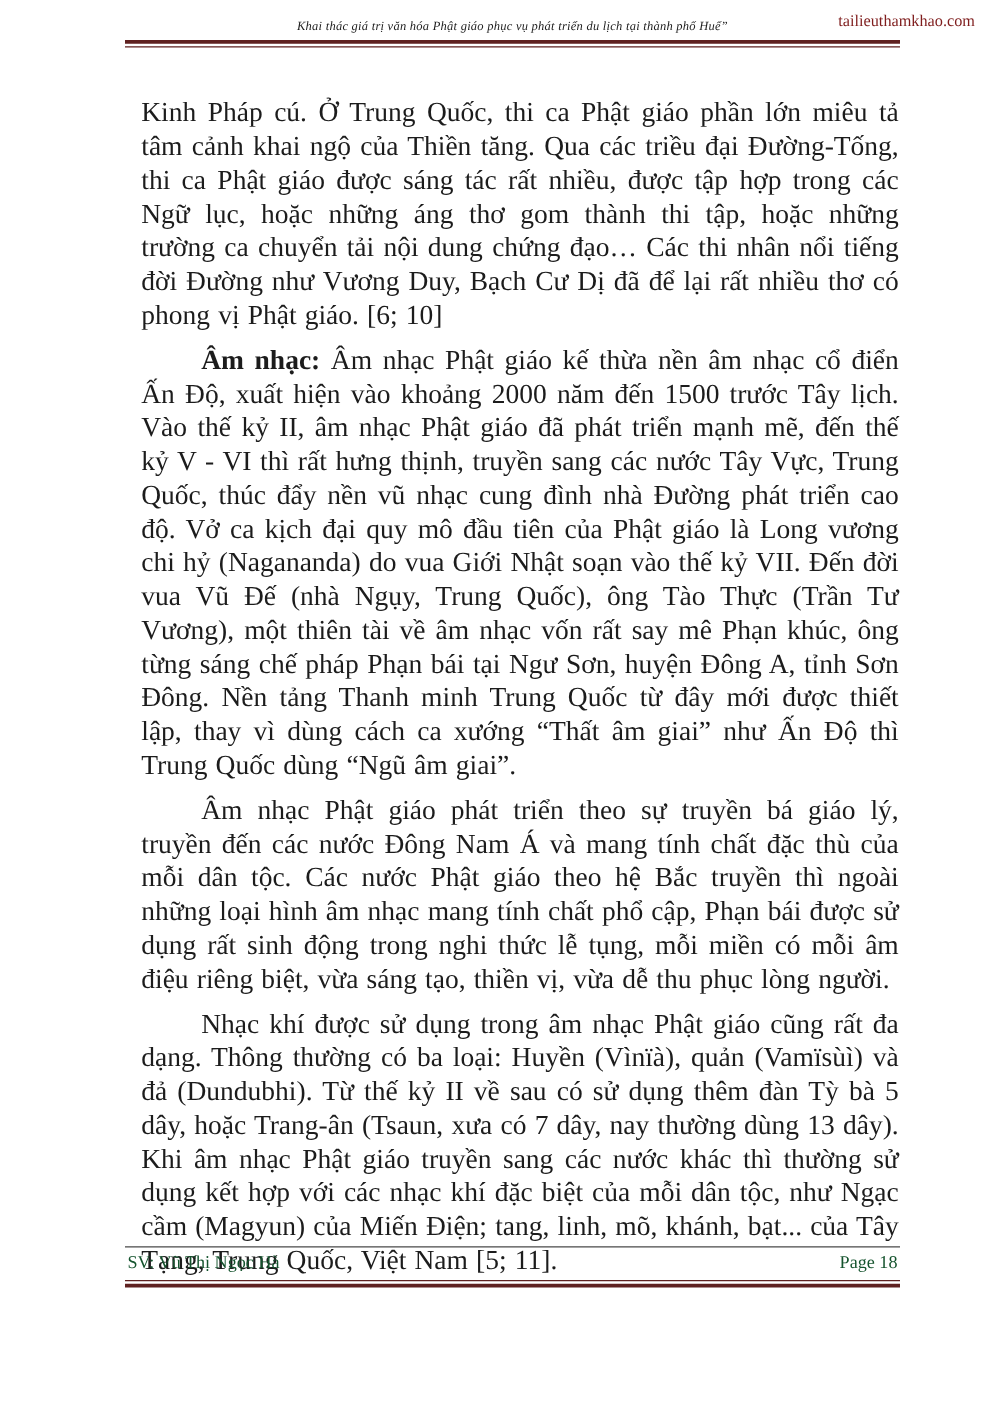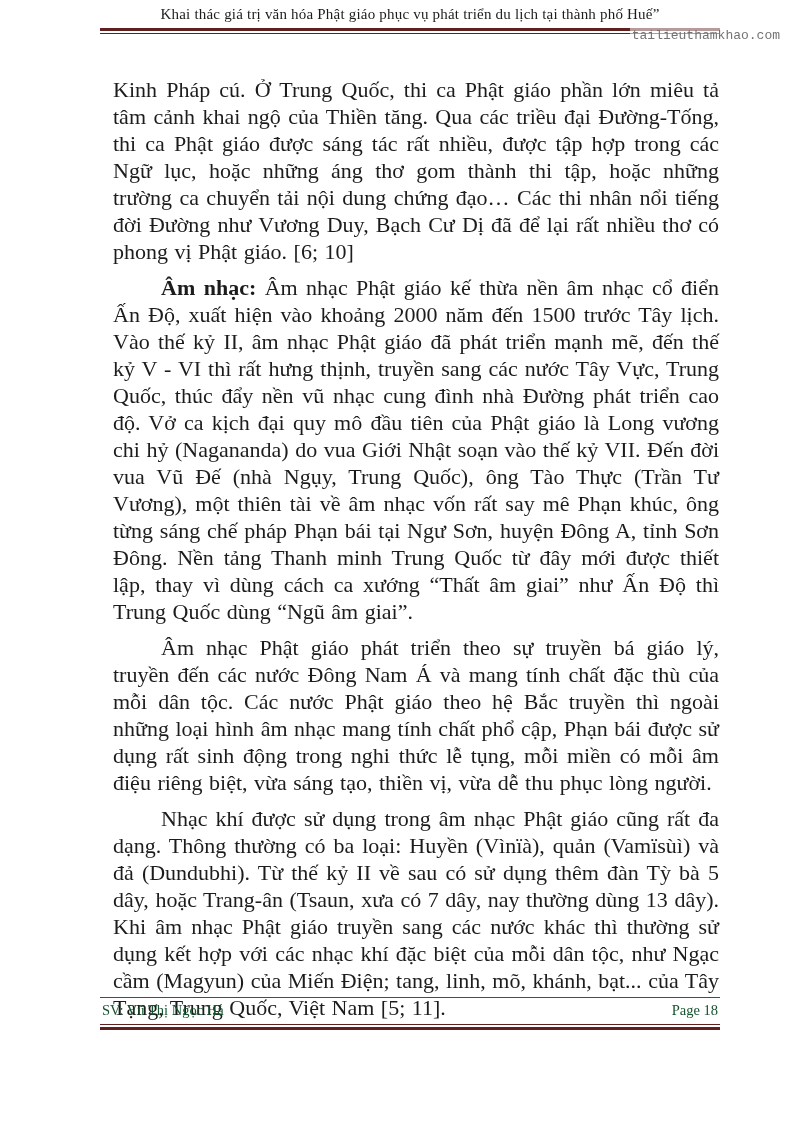--- a/index.html
+++ b/index.html
@@ -17,37 +17,37 @@
     overflow: hidden;
   }
   
   .header {
     position: absolute;
     top: 0;
     left: 100px;
     right: 74px;
   }
   .header-title {
-    padding-top: 6px;
+    padding-top: 16px;
     text-align: center;
-    font-size: 15px;
+    font-style: italic;
+    font-size: 10px;
     letter-spacing: 0.2px;
     color: #1c1c1c;
     white-space: nowrap;
   }
   .watermark {
     position: absolute;
     top: 9px;
     right: -62px;
-    font-family: Liberation Mono, monospace;
+    font-family: Liberation Serif, serif;
     font-size: 13px;
-    color: #737373;
+    color: #7f1d1d;
     background: rgba(255,255,255,0.55);
     padding: 0 2px;
-    margin-top: 19px;
   }
   .header-rule {
     margin-top: 5px;
     height: 2px;
     border-top: 3px solid #5f2120;
     border-bottom: 1px solid #5f2120;
   }
   
   .content {
     position: absolute;

